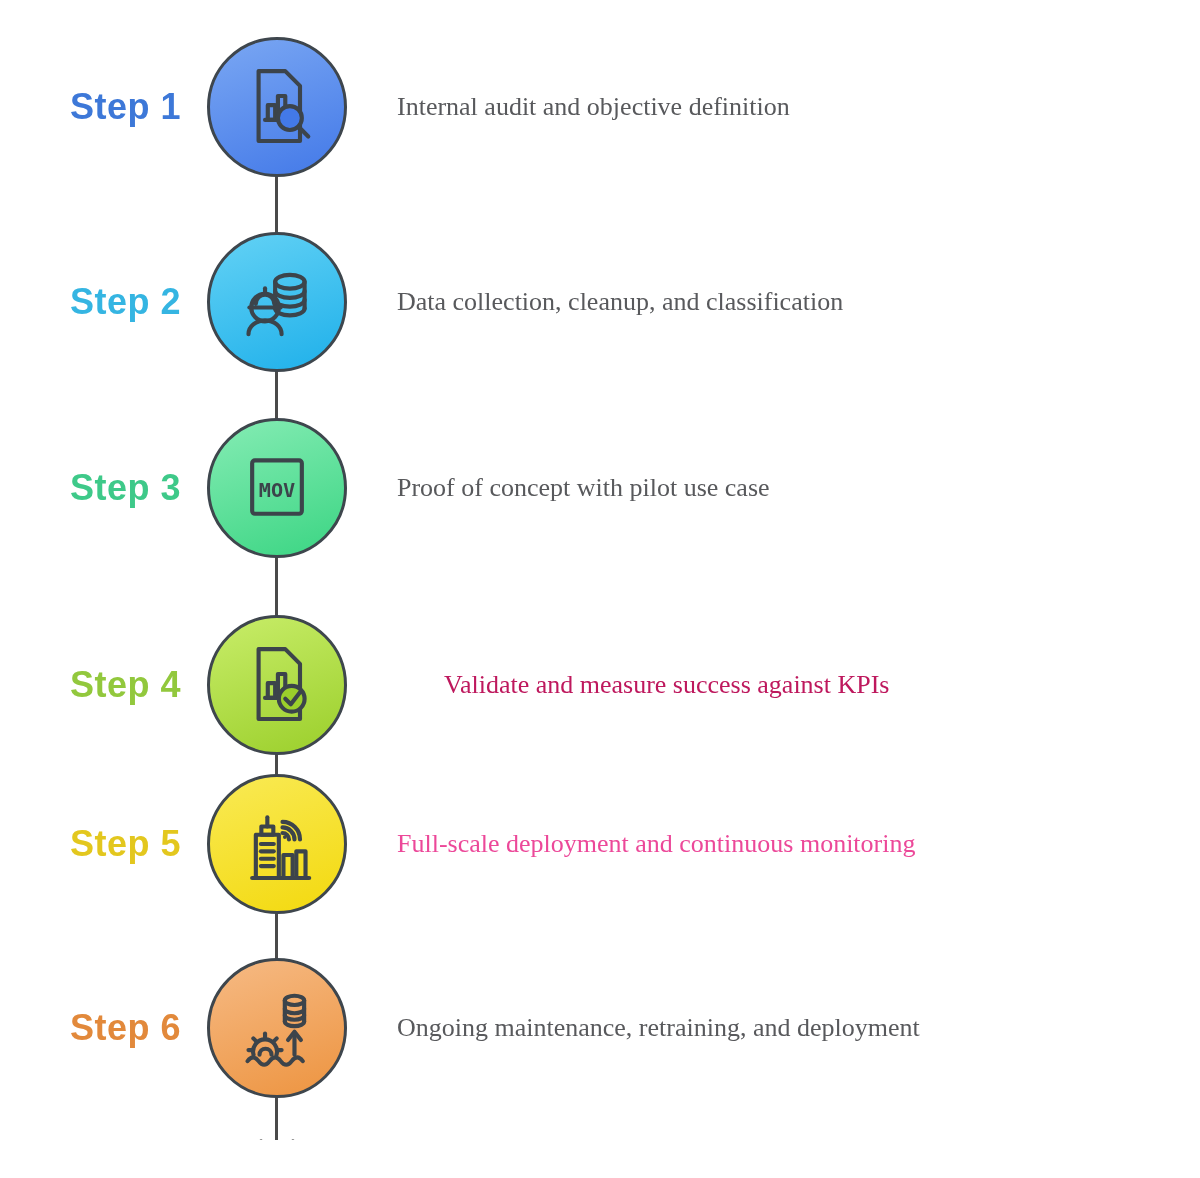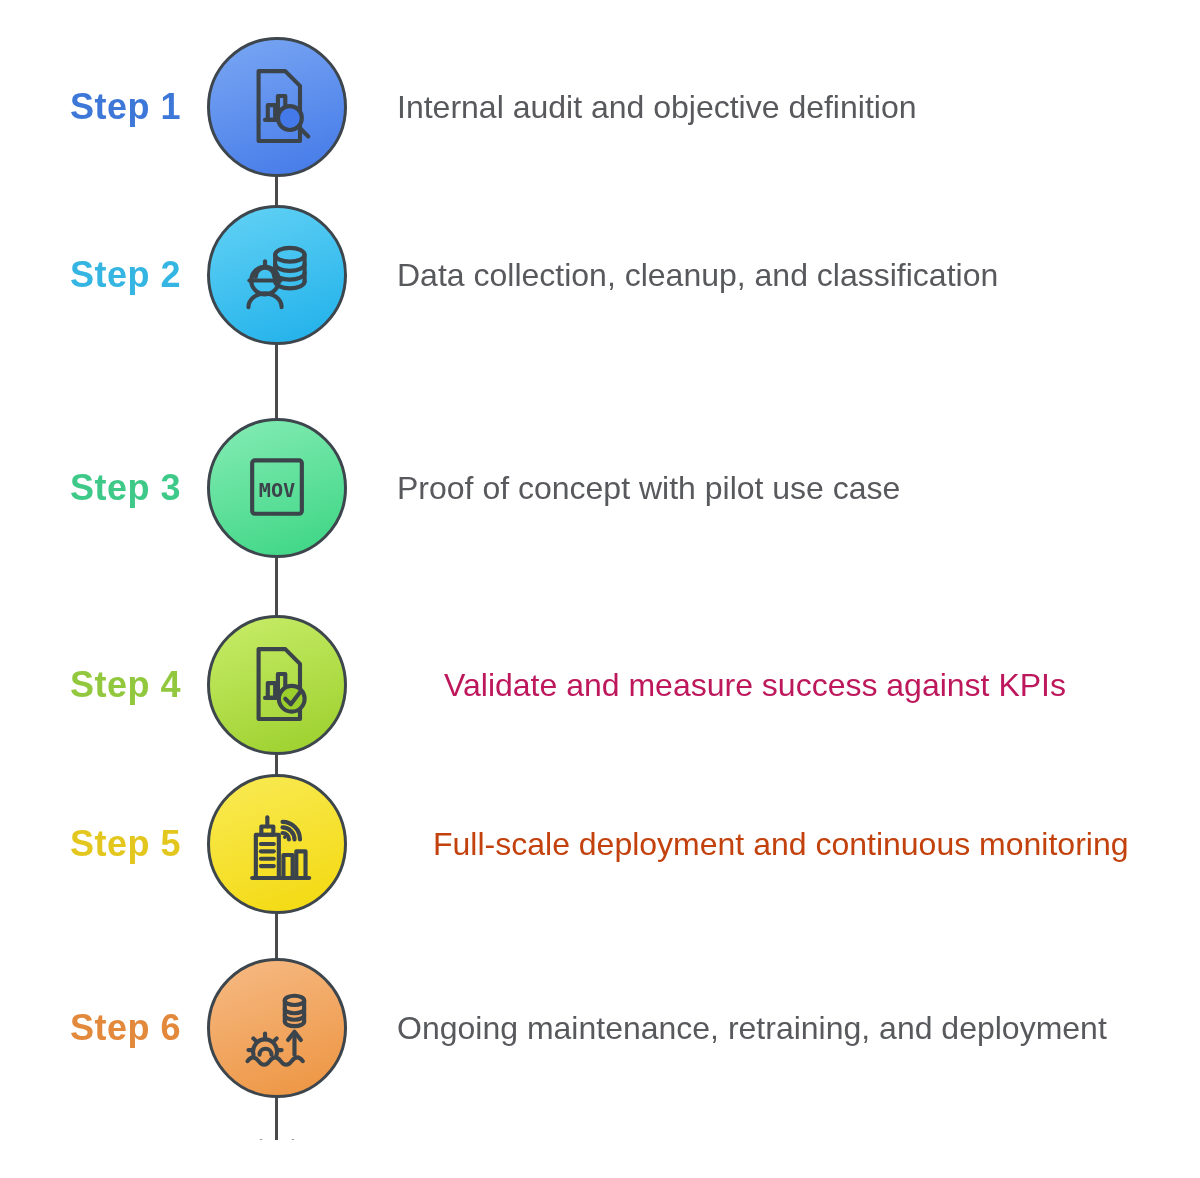--- a/index.html
+++ b/index.html
@@ -66,23 +66,24 @@
   }
   .desc {
     position: absolute;
     left: 397px;
     top: 0;
     width: 760px;
     height: 140px;
     display: flex;
     flex-direction: column;
     justify-content: center;
-    font-size: 32px;
+    font-size: 26px;
     line-height: 46px;
     color: #58595c;
+    font-family: Liberation Serif, serif;
   }
   .icon { display: block; }
   .icon path, .icon rect, .icon circle, .icon ellipse {
     fill: none;
     stroke: var(--icon-stroke, #3c444b);
     stroke-width: 4.5;
     stroke-linecap: round;
     stroke-linejoin: round;
   }
   .icon .glass { fill: var(--fill-bg, transparent); }
@@ -111,21 +112,21 @@
         <path d="M40 48 h8 v16 h-8 z"></path>
         <path d="M51 38 h8 v26 h-8 z"></path>
         <path d="M37 64 H62"></path>
         <circle class="glass" cx="64" cy="62" r="13"></circle>
         <path d="M73.5 71.5 L84 82"></path>
       </svg>
     </div>
     <div class="desc" style="color: rgb(88, 89, 92);">Internal audit and objective definition</div>
   </div>
 
-  <div class="row" style="top:205px">
+  <div class="row" style="top:232px">
     <div class="step-label" style="color: rgb(53, 181, 226);">Step 2</div>
     <div class="circle" style="background: linear-gradient(160deg, rgb(99, 210, 245) 0%, rgb(31, 176, 234) 100%); --fill-bg: #1fb0ea;">
       <svg class="icon" width="92" height="92" viewBox="0 0 100 100">
         <ellipse cx="64" cy="28" rx="16" ry="7.5"></ellipse>
         <path d="M48 28 V57"></path>
         <path d="M80 28 V57"></path>
         <path d="M48 38 a16 7.5 0 0 0 32 0"></path>
         <path d="M48 47.5 a16 7.5 0 0 0 32 0"></path>
         <path d="M48 57 a16 7.5 0 0 0 32 0"></path>
         <circle cx="37" cy="56" r="15"></circle>
@@ -177,21 +178,21 @@
         <path d="M32.5 74 H46.5"></path>
         <path d="M63 45 A7 7 0 0 0 56 38"></path>
         <path d="M69 45 A13 13 0 0 0 56 32"></path>
         <path d="M75 45 A19 19 0 0 0 56 26"></path>
         <circle class="dot" cx="58.5" cy="42.5" r="2"></circle>
         <rect x="57" y="62" width="10" height="25"></rect>
         <rect x="71" y="58" width="10" height="29"></rect>
         <path d="M23 87 H85"></path>
       </svg>
     </div>
-    <div class="desc" style="color: #c2410c; margin-left: 36px;">Full-scale deployment and continuous monitoring</div>
+    <div class="desc" style="color: #ec4899;">Full-scale deployment and continuous monitoring</div>
   </div>
 
   <div class="row" style="top:958px">
     <div class="step-label" style="color: rgb(226, 137, 59);">Step 6</div>
     <div class="circle" style="background: linear-gradient(160deg, rgb(246, 186, 132) 0%, rgb(237, 148, 64) 100%); --fill-bg: #ed9440;">
       <svg class="icon" width="92" height="92" viewBox="0 0 100 100">
         <ellipse cx="69" cy="20" rx="10.5" ry="5"></ellipse>
         <path d="M58.5 20 V43"></path>
         <path d="M79.5 20 V43"></path>
         <path d="M58.5 29 a10.5 5 0 0 0 21 0"></path>

